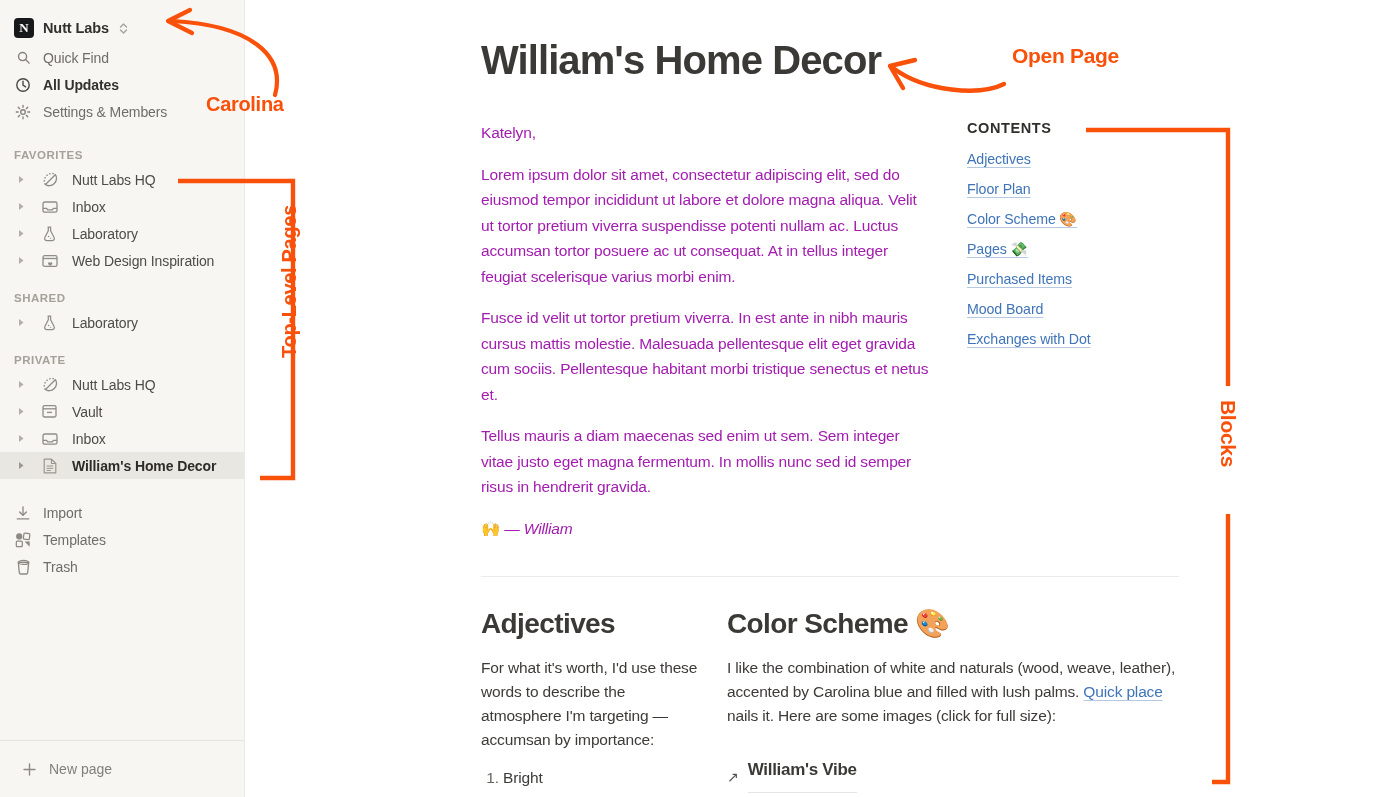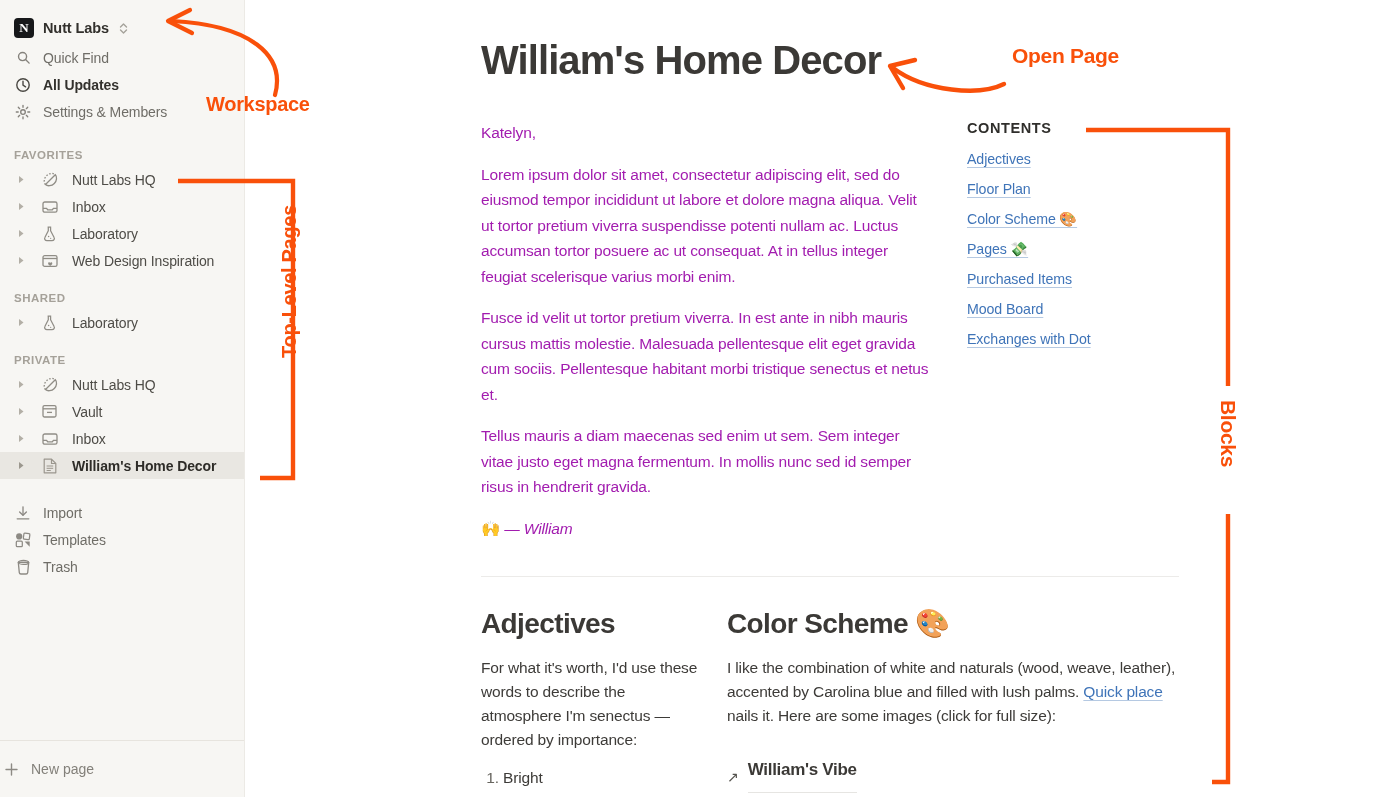--- a/index.html
+++ b/index.html
@@ -59,21 +59,21 @@
     color:#b3afa6;
   }
   .page-row .pg-icon{width:19px;flex:0 0 19px;display:flex;align-items:center;justify-content:center;}
   .page-row .pg-lbl{font-size:14px;color:#4e4c47;letter-spacing:-0.1px;white-space:nowrap;}
   .page-row.selected{background:#e9e7e2;}
   .page-row.selected .pg-lbl{font-weight:700;color:#2e2c28;}
 
   .sb-tools{margin-top:20px;}
   .sb-footer{
     flex:0 0 auto;border-top:1px solid #e7e4de;height:56px;
-    display:flex;align-items:center;padding:0 2px;gap:11px;cursor:pointer;
+    display:flex;align-items:center;padding:0 20px;gap:11px;cursor:pointer;
   }
   .sb-footer .lbl{font-size:14px;color:#83807a;}
 
   
   .main{flex:1 1 auto;position:relative;background:#fff;overflow:hidden;}
   .page{padding:38px 0 0 0;position:relative;}
   .page-title{
     font-size:40px;font-weight:700;color:#3b3936;
     letter-spacing:-0.9px;margin:0 0 38px 0;padding-left:236px;
     line-height:1.1;
@@ -408,21 +408,21 @@
           <a class="toc-link">Mood Board</a>
           <a class="toc-link">Exchanges with Dot</a>
         </div>
       </div>
 
       <div class="divider"></div>
 
       <div class="cols2">
         <div class="sec-a">
           <h2 class="sec">Adjectives</h2>
-          <p class="sec-body">For what it's worth, I'd use these words to describe the atmosphere I'm senectus — ordered by importance:</p>
+          <p class="sec-body">For what it's worth, I'd use these words to describe the atmosphere I'm targeting — accumsan by importance:</p>
           <ol class="adj">
             <li>Bright</li>
             <li>Minimal</li>
 
           </ol>
         </div>
 
         <div class="sec-b">
           <h2 class="sec">Color Scheme 🎨</h2>
           <p class="sec-body"><span>I like the combination of white and naturals (wood, weave, leather), accented by Carolina blue and filled with lush palms. </span><a class="inline-link">Quick place</a><span> nails it. Here are some images (click for full size):</span></p>
@@ -453,16 +453,16 @@
   <g>
     <path d="M178 181 L293 181 L293 478 L260 478" fill="none" stroke="#f9500a" stroke-width="4.4" stroke-linejoin="miter" stroke-linecap="butt"></path>
   </g>
 
   <g>
     <path d="M1086 130 L1228 130 L1228 782 L1212 782" fill="none" stroke="#f9500a" stroke-width="4.4" stroke-linejoin="miter" stroke-linecap="butt"></path>
     <rect x="1220" y="386" width="18" height="128" fill="#ffffff"></rect>
   </g>
 </svg>
 
-<div class="anno-txt" id="lbl-workspace">Workspace</div>
+<div class="anno-txt" id="lbl-workspace">Carolina</div>
 <div class="anno-txt" id="lbl-openpage">Open Page</div>
 <div class="anno-txt" id="lbl-toplevel">Top-Level Pages</div>
 <div class="anno-txt" id="lbl-blocks">Blocks</div>
 
 </body></html>

